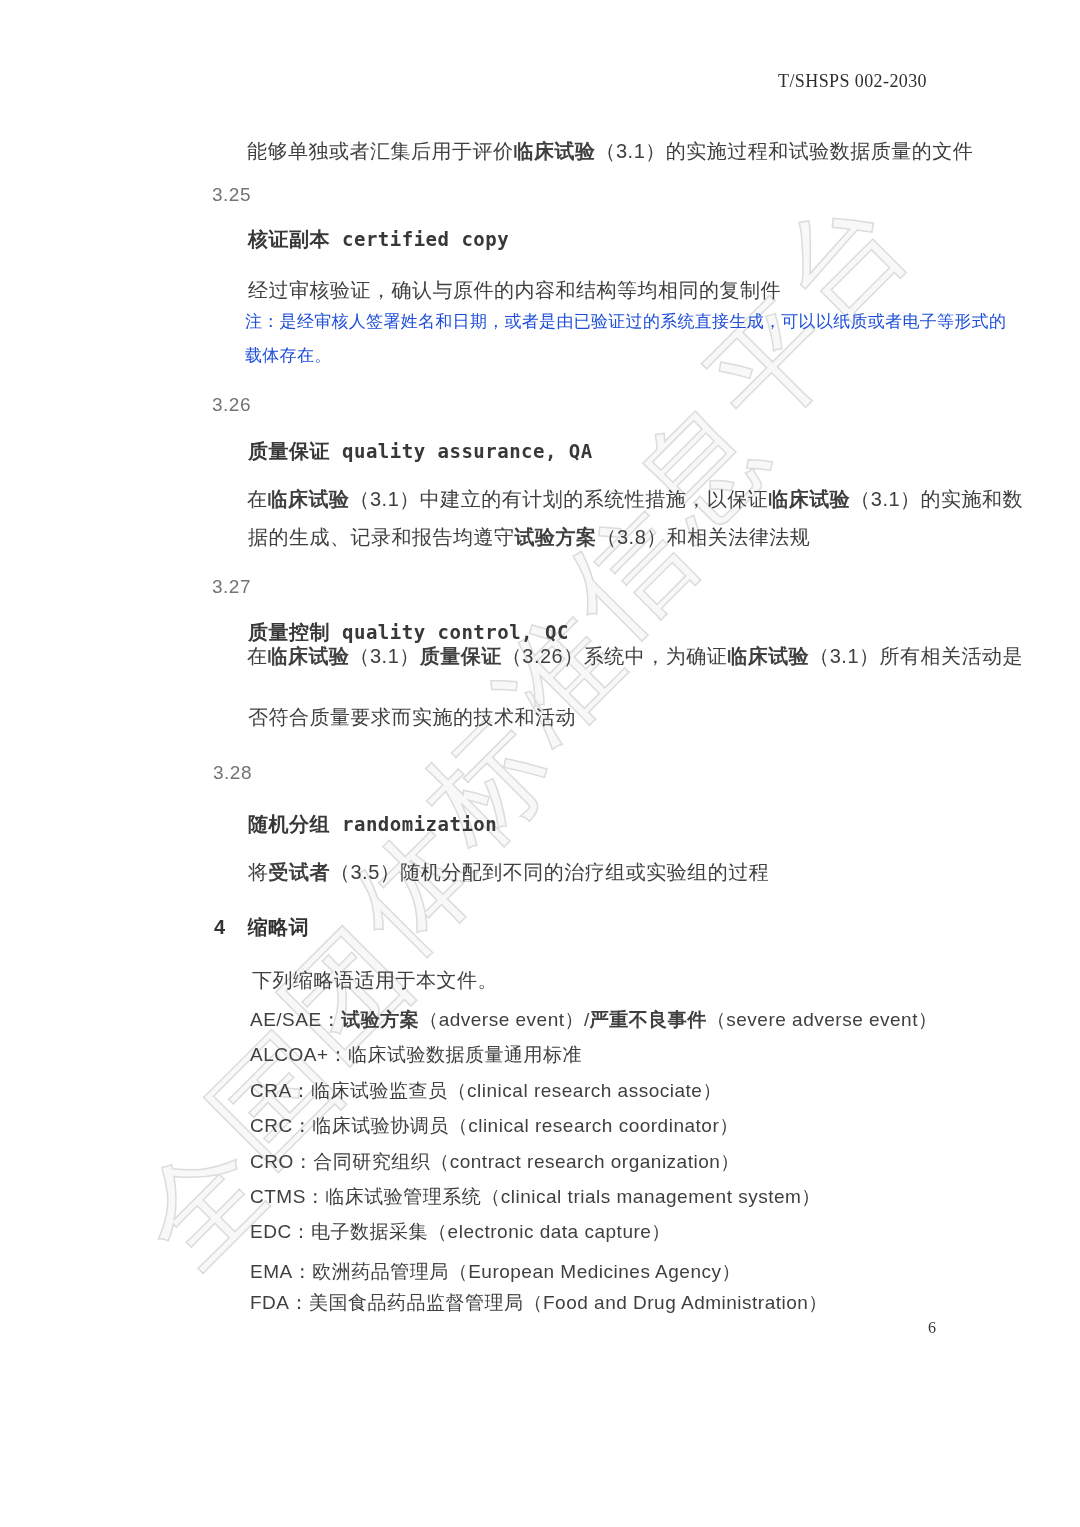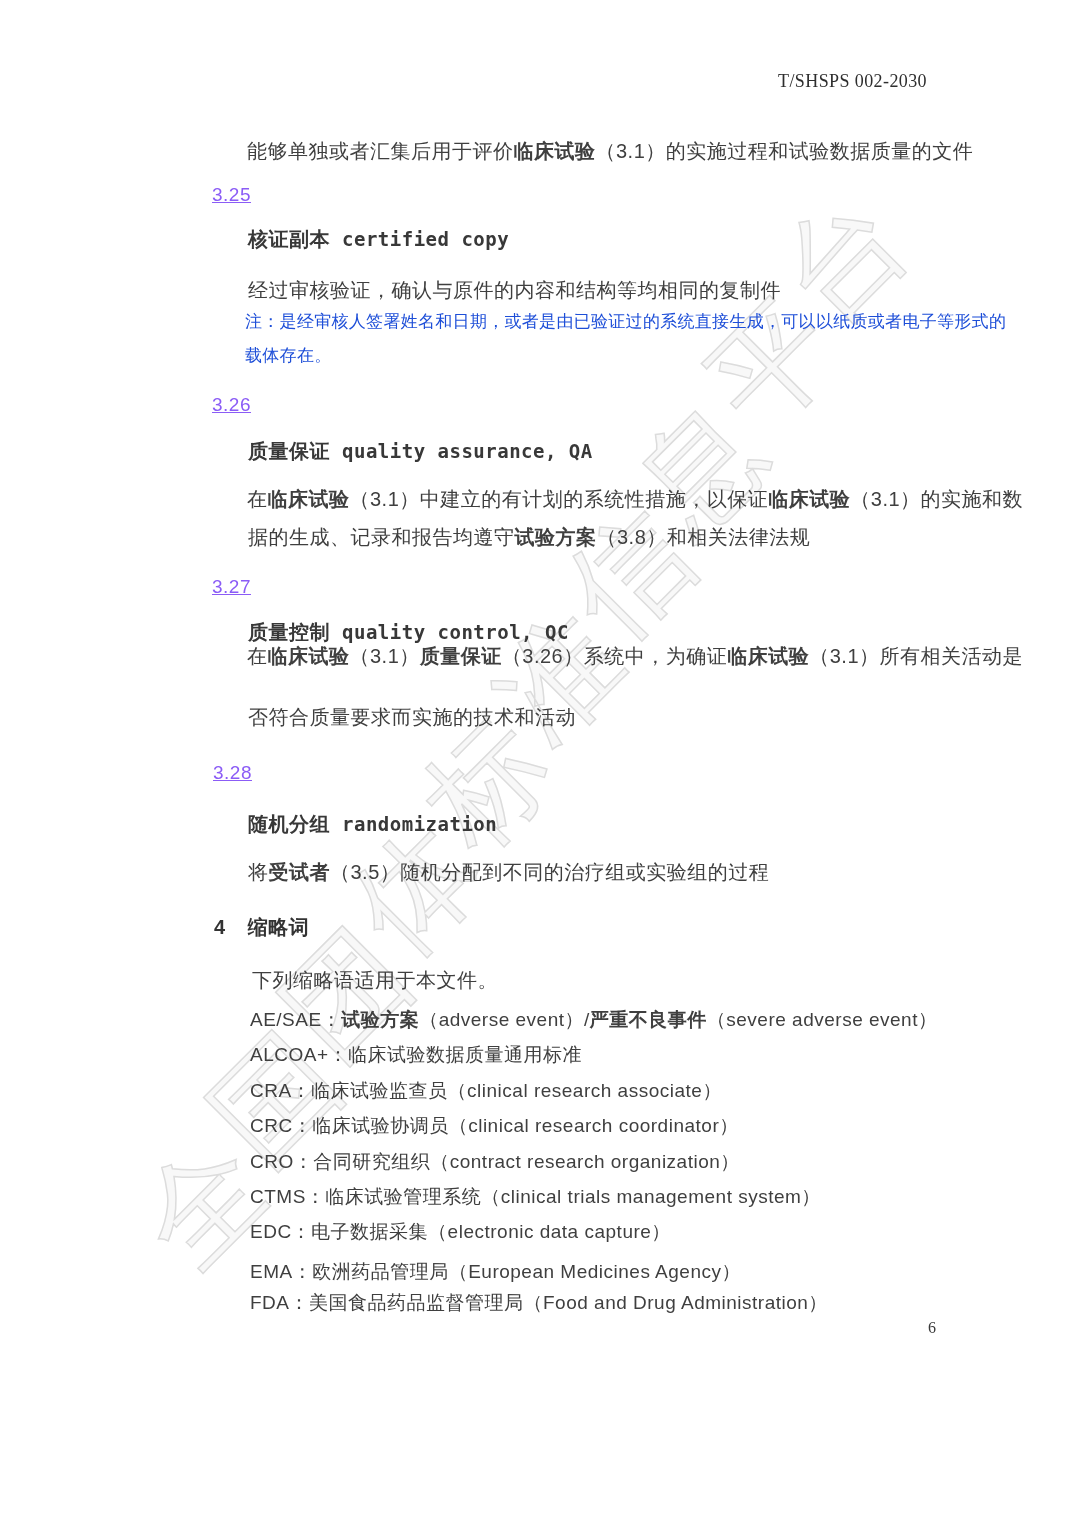--- a/index.html
+++ b/index.html
@@ -13,21 +13,21 @@
   }
   .line {
     position:absolute;
     white-space:nowrap;
     color:#3f3f3f;
     font-size:20px;
     line-height:1.1;
     letter-spacing:0.5px;
   }
   .b { font-weight:bold; }
-  .clause-num { font-size:19px; color:#8b5cf6;text-decoration:underline; }
+  .clause-num { font-size:19px; color:#737373; }
   .term { font-weight:bold; color:#383838; }
   .term .en { font-family:"DejaVu Sans Mono", monospace; margin-left:12px; font-size:19px; }
   .note { font-size:17px; color:#1d4ed8; letter-spacing:0.3px; }
   .heading { font-weight:bold; font-size:20px; color:#333; }
   .heading .title { margin-left:22px; }
   .abbr { font-size:19px; }
   .doc-code {
     position:absolute; top:71px; right:153px;
     font-family:"Liberation Serif", serif;
     font-size:18px; color:#2e2e2e; letter-spacing:0.4px;

